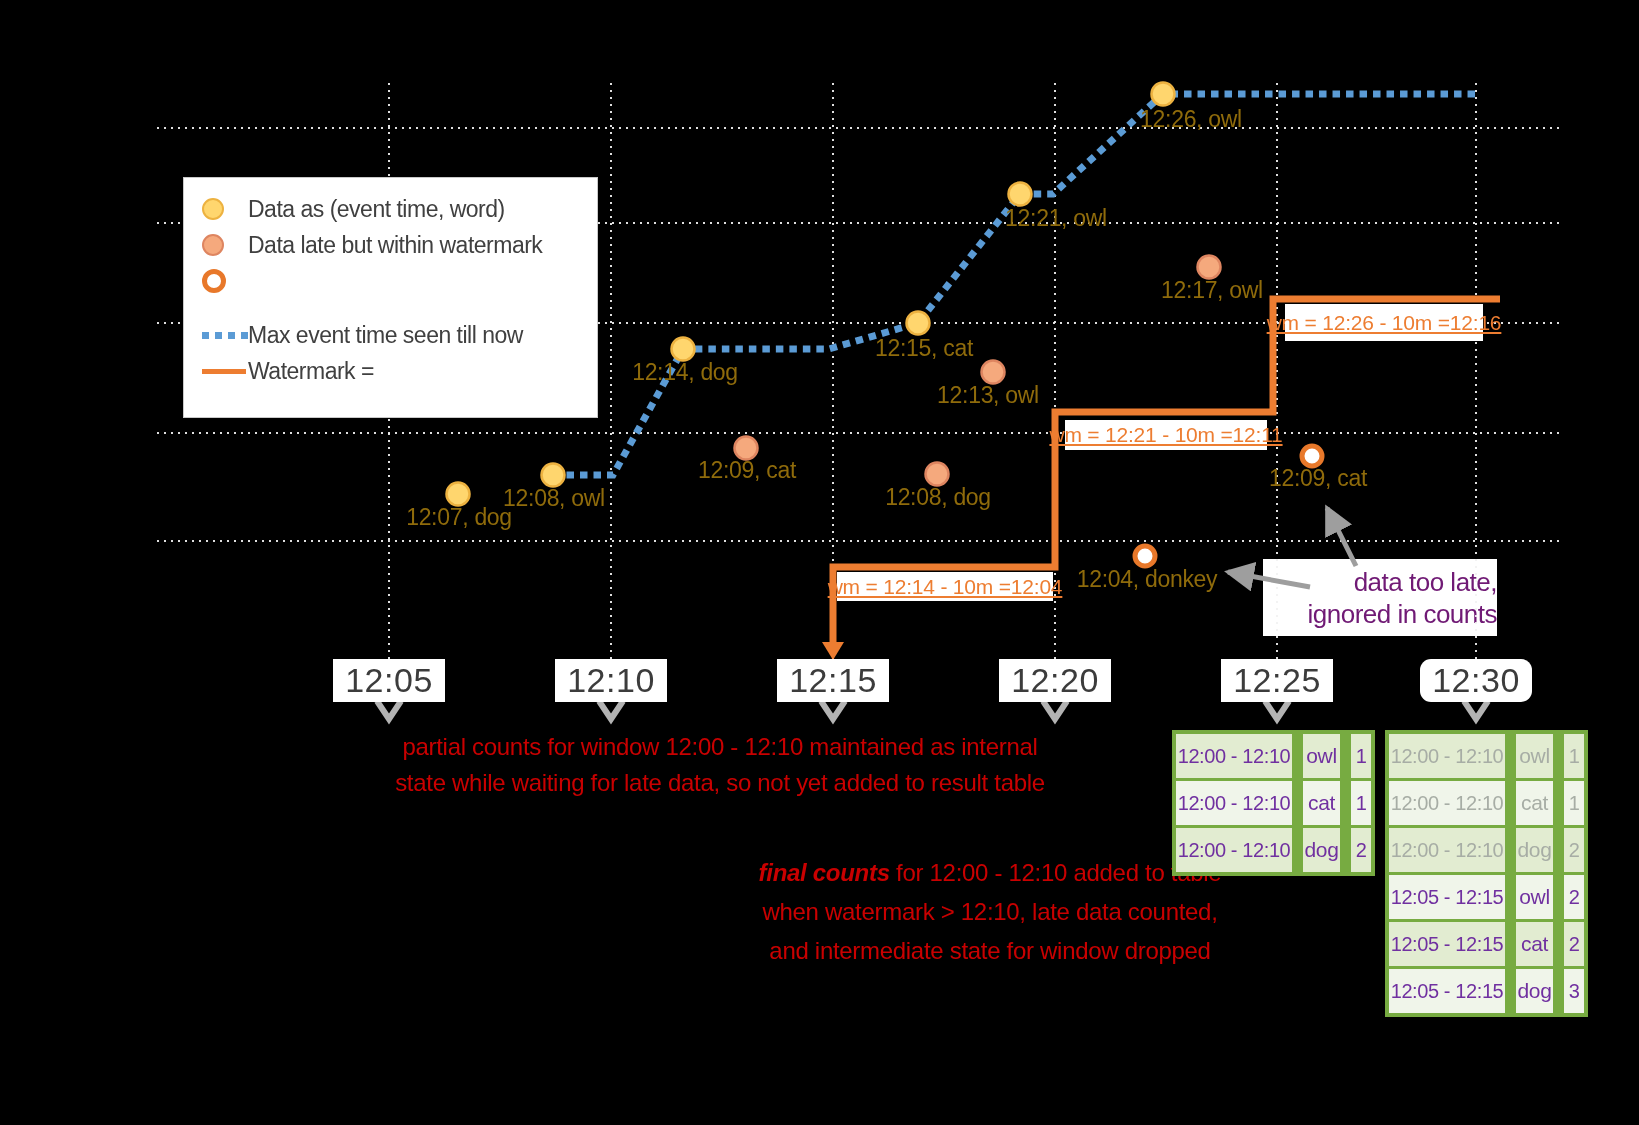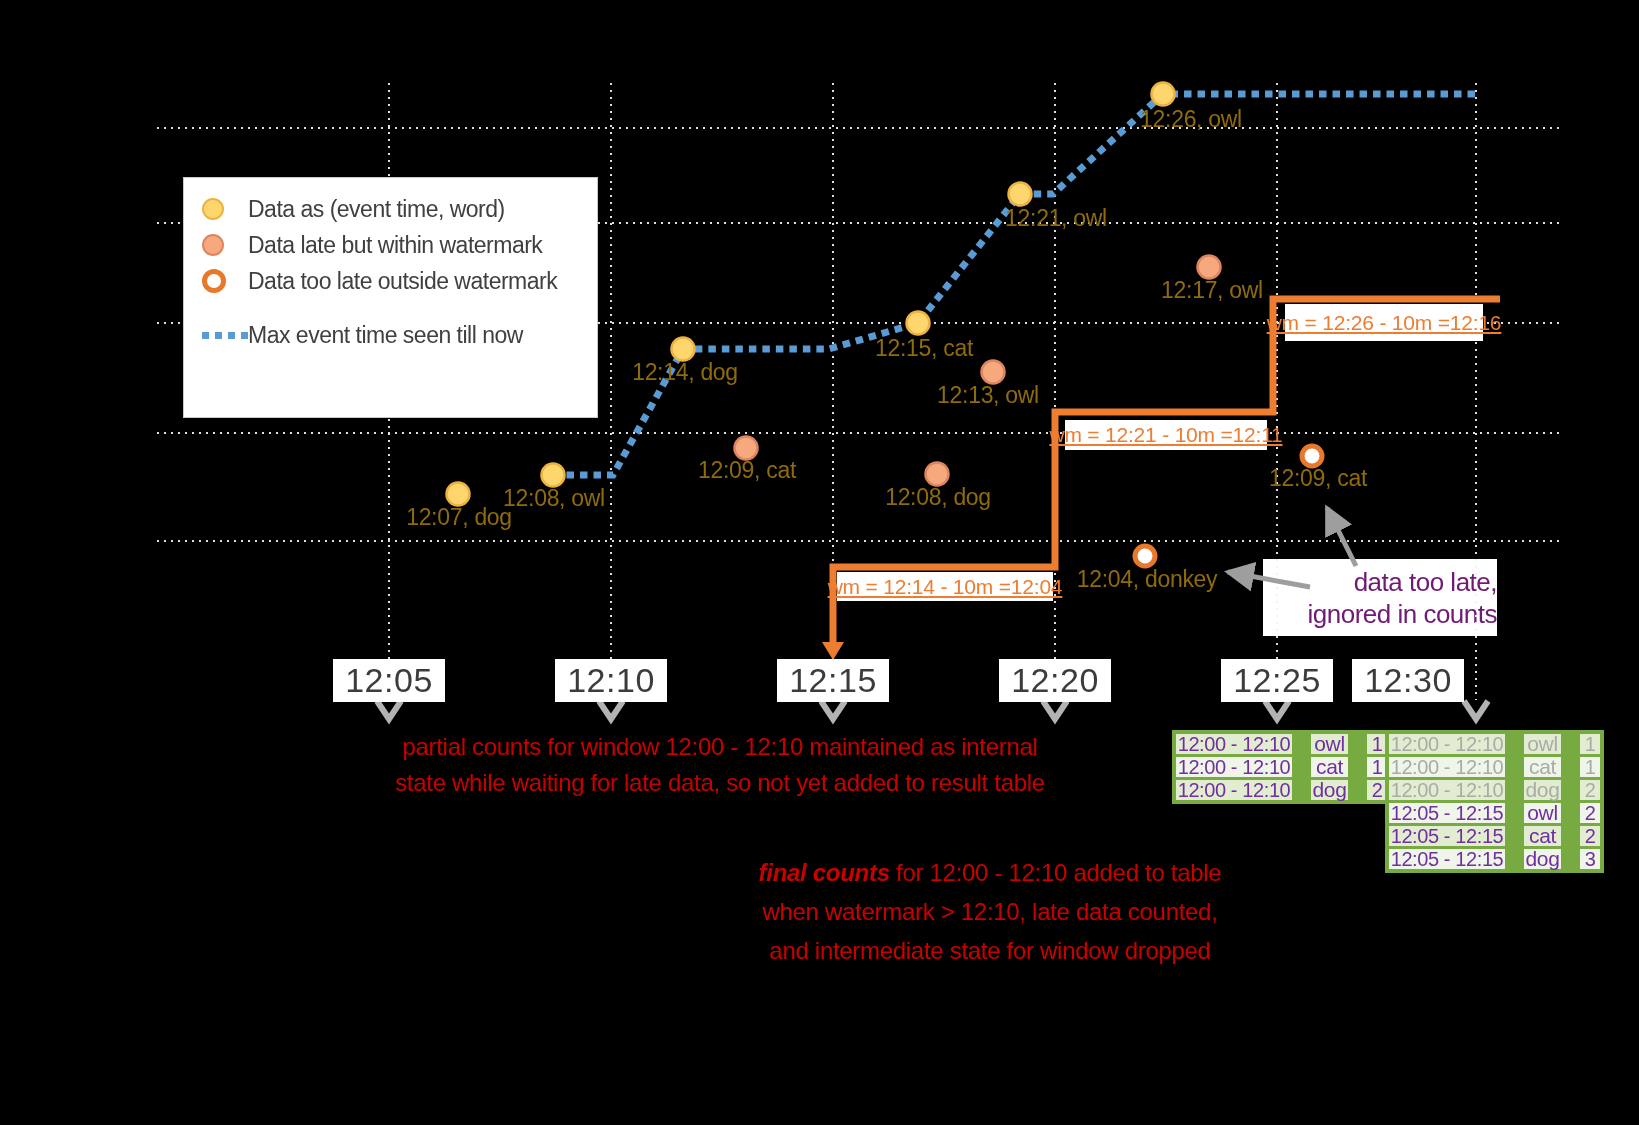--- a/index.html
+++ b/index.html
@@ -39,21 +39,21 @@
     color:#701a75;font-size:26px;letter-spacing:-0.5px;line-height:32px;}
   
   .redtext{position:absolute;z-index:3;color:var(--red);text-align:center;font-size:24px;
     letter-spacing:-0.3px;line-height:36px;}
   #ann-partial{left:320px;top:729px;width:800px;}
   #ann-final{left:680px;top:853px;width:620px;line-height:39px;}
   #ann-final .em{font-weight:bold;font-style:italic;}
   
   .rtable{position:absolute;z-index:3;background:var(--green);padding:4px;display:flex;
     flex-direction:column;gap:3px;}
-  .trow{display:flex;gap:19px;height:20px;color:var(--purple);}
+  .trow{display:flex;gap:11px;height:44px;color:var(--purple);}
   .trow .cell{display:flex;align-items:center;justify-content:center;font-size:20px;letter-spacing:-0.4px;}
   .trow .c-time{width:116px;}
   .trow .c-word{width:37px;font-size:21px;}
   .trow .c-count{width:20px;}
   .trow:nth-child(odd) .cell{background:var(--rowA);}
   .trow:nth-child(even) .cell{background:var(--rowB);}
   .trow.faded{color:var(--faded);}
 </style>
 </head>
 <body>
@@ -129,37 +129,42 @@
     <div class="lrow">
       <span class="lmarkcol">
           <span class="dot late"></span>
         </span>
       <span class="ltxt">Data late but within watermark</span>
     </div>
     <div class="lrow">
       <span class="lmarkcol">
           <span class="dot toolate"></span>
         </span>
-      <span class="ltxt">Data too late outside watermark</span>
     </div>
     <div class="lrow gap">
       <span class="lmarkcol">
           <span class="dashline"></span>
         </span>
       <span class="ltxt">Max event time seen till now</span>
+    </div>
+    <div class="lrow wmrow">
+      <span class="lmarkcol">
+          <span class="solidline"></span>
+        </span>
+      <span class="ltxt">Watermark =</span>
     </div>
   </div>
 
   <div id="timeboxes">
       <div class="time-box" style="left: 333px; top: 659px; z-index: 3;">12:05</div>
       <div class="time-box" style="left: 555px; top: 659px; z-index: 3;">12:10</div>
       <div class="time-box" style="left: 777px; top: 659px; z-index: 3;">12:15</div>
       <div class="time-box" style="left: 999px; top: 659px; z-index: 3;">12:20</div>
       <div class="time-box" style="left: 1221px; top: 659px; z-index: 3;">12:25</div>
-      <div class="time-box" style="left: 1352px; top: 659px; z-index: 3;">12:30</div>
+      <div class="time-box" style="left: 1420px; top: 659px; z-index: 3; border-radius: 11px;">12:30</div>
     </div>
   <div id="wmlabels">
       <div class="wm-label" style="left: 837px; top: 572px; width: 216px; height: 29px; z-index: 3;">wm = 12:14 - 10m =12:04</div>
       <div class="wm-label" style="left: 1065px; top: 420px; width: 202px; height: 30px; z-index: 3;">wm = 12:21 - 10m =12:11</div>
       <div class="wm-label" style="left: 1285px; top: 304px; width: 198px; height: 37px; z-index: 3;">wm = 12:26 - 10m =12:16</div>
     </div>
 
   <div class="redtext" id="ann-partial">
     <div>partial counts for window 12:00 - 12:10 maintained as internal</div>
     <div>state while waiting for late data, so not yet added  to result table</div>

